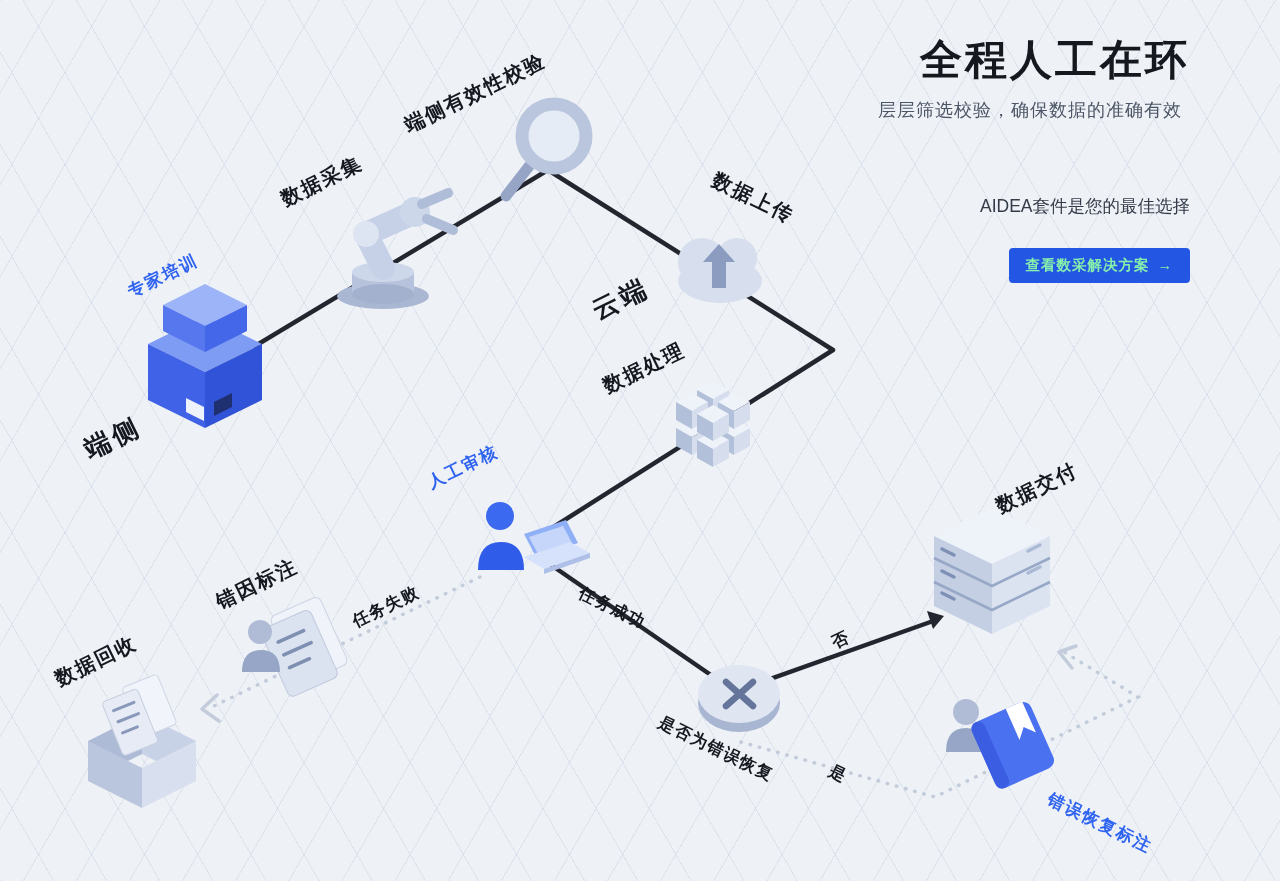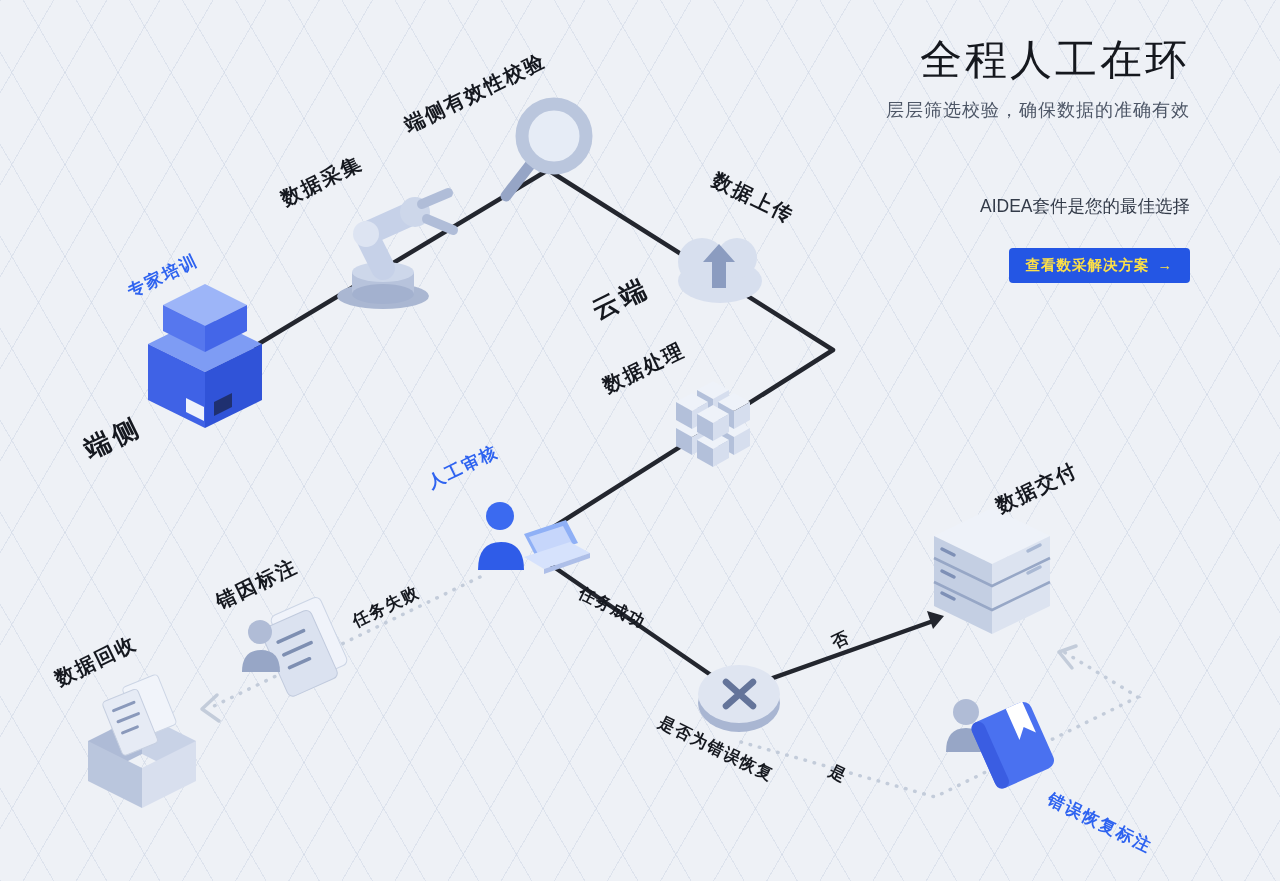--- a/index.html
+++ b/index.html
@@ -8,26 +8,26 @@
     position:relative;width:1280px;height:881px;overflow:hidden;
     background-color:#eef1f6;
     background-image:
       repeating-linear-gradient(120deg, rgba(201,210,226,.45) 0 1px, transparent 1px 46px),
       repeating-linear-gradient(60deg,  rgba(201,210,226,.45) 0 1px, transparent 1px 46px);
   }
   .diagram-svg{position:absolute;left:0;top:0;}
 
   
   .header{position:absolute;top:36px;right:90px;width:470px;text-align:right;}
-  .header h1{margin:0;font-size:42px;line-height:1.15;letter-spacing:3px;font-weight:400;color:#15181e;}
-  .header .subtitle{margin:14px 0 0;font-size:18px;letter-spacing:1px;color:#4d5666;}
+  .header h1{margin:0;font-size:42px;line-height:1.15;letter-spacing:3px;font-weight:700;color:#15181e;}
+  .header .subtitle{margin:14px 8px 0;font-size:18px;letter-spacing:1px;color:#4d5666;}
   .header .promo{margin:40px 0 0;font-size:17.5px;line-height:1.7;color:#333b49;}
   .cta{
     display:inline-flex;align-items:center;gap:8px;margin-top:26px;
-    background:#2456e4;color:#fde047;font-size:14.5px;font-weight:700;
+    background:#2456e4;color:#86efac;font-size:14.5px;font-weight:700;
     padding:8px 17px;border-radius:4px;text-decoration:none;cursor:pointer;letter-spacing:1px;
   }
   .cta .arr{font-weight:700;}
 
   
   .lbl{position:absolute;font-weight:700;white-space:nowrap;color:#15181f;}
   .rn{transform:translate(-50%,-50%) rotate(-26deg);}
   .rp{transform:translate(-50%,-50%) rotate(26deg);}
   .blue{color:#2e63f0;}
   .s-zone{font-size:26px;letter-spacing:4px;}

